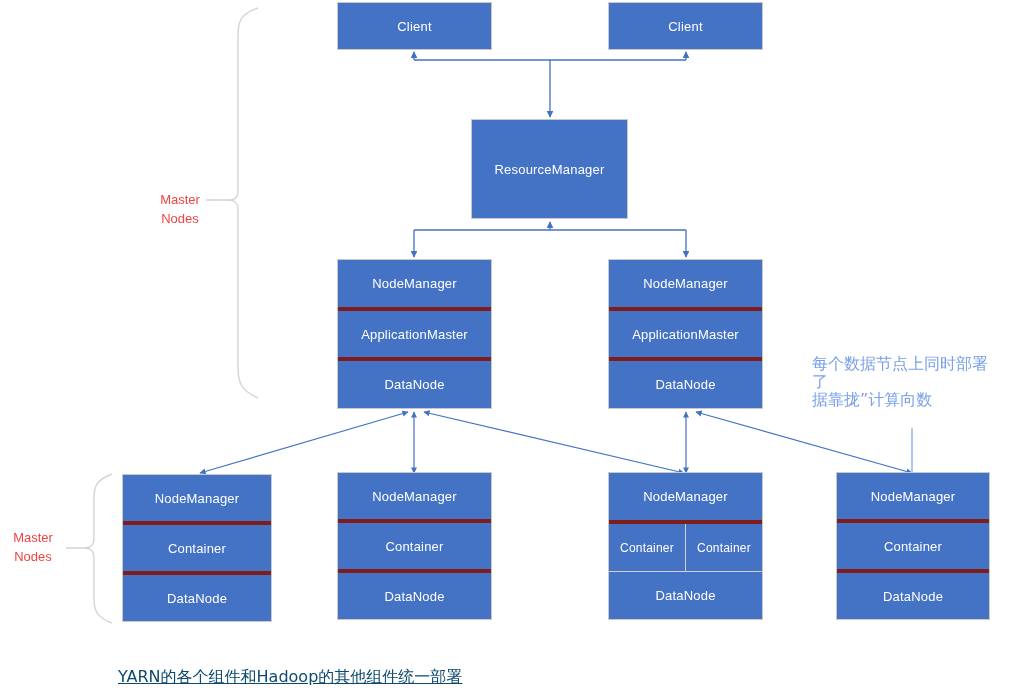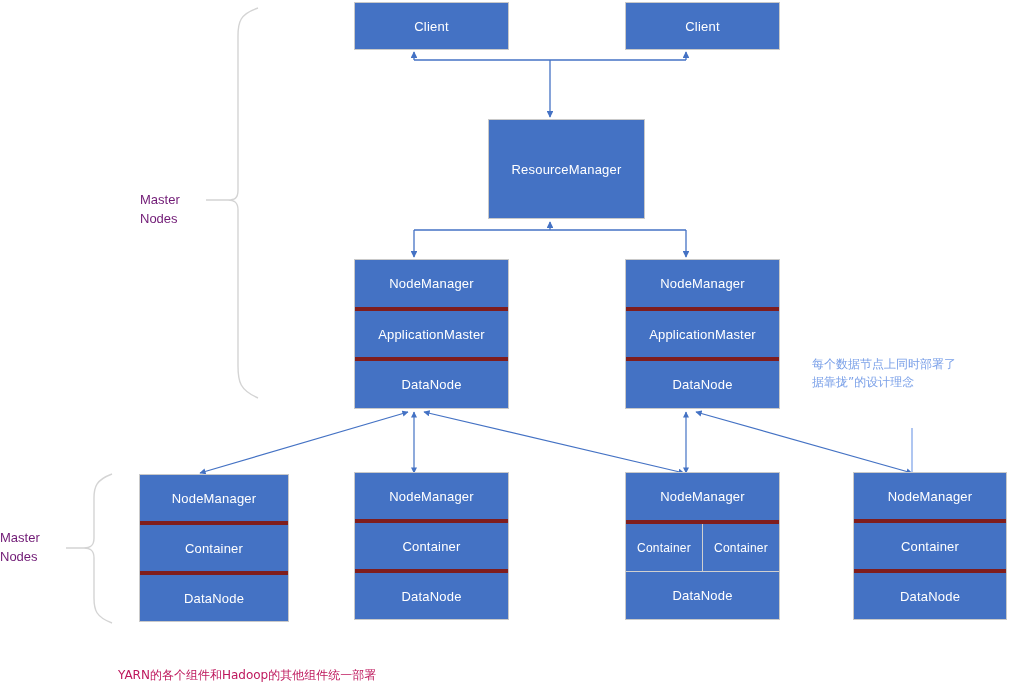--- a/index.html
+++ b/index.html
@@ -20,21 +20,20 @@
   }
   
   .node {
     position: absolute;
     box-sizing: border-box;
     border: 1px solid #c9c9c9;
     background: #d946ef;
     display: flex;
     flex-direction: column;
     z-index: 5;
-    margin-left: 17px;
   }
   .cell {
     box-sizing: border-box;
     flex: 1 1 0;
     background: #4472c4;
     color: #ffffff;
     display: flex;
     align-items: center;
     justify-content: center;
     font-size: 13px;
@@ -53,41 +52,42 @@
   }
   .row-split > .cell {
     border-bottom: none;
     border-right: 1px solid #d0d0d0;
   }
   .row-split > .cell:last-child { border-right: none; }
 
   
   .side-label {
     position: absolute;
-    color: #701a75;
+    color: #ef4444;
     font-size: 13px;
     line-height: 19px;
-    text-align: left;
+    text-align: center;
     z-index: 6;
   }
   .annotation {
     position: absolute;
     color: #7aa0e8;
-    font-size: 12px;
+    font-size: 16px;
     line-height: 18px;
     z-index: 6;
     font-family: "DejaVu Sans", sans-serif;
   }
   .caption {
     position: absolute;
-    color: #be185d;
-    font-size: 12px;
+    color: #0c4a6e;
+    font-size: 16px;
     z-index: 6;
     font-family: "DejaVu Sans", sans-serif;
     white-space: nowrap;
+    text-decoration: underline;
   }
   
   #wires {
     position: absolute;
     left: 0; top: 0;
     width: 1009px;
     height: 695px;
     z-index: 2;
     pointer-events: none;
   }
@@ -209,18 +209,18 @@
     <div>Nodes</div>
   </div>
 
   <div class="side-label" style="left:0px; top:528px; width:66px;">
     <div>Master</div>
     <div>Nodes</div>
   </div>
 
   <div class="annotation" style="left:812px; top:355px; width:186px;">
     <div>每个数据节点上同时部署了</div>
-    <div>据靠拢”的设计理念</div>
+    <div>据靠拢”计算向数</div>
   </div>
 
   <div class="caption" style="left:118px; top:667px;">YARN的各个组件和Hadoop的其他组件统一部署</div>
 
 </div>
 
 </body></html>

